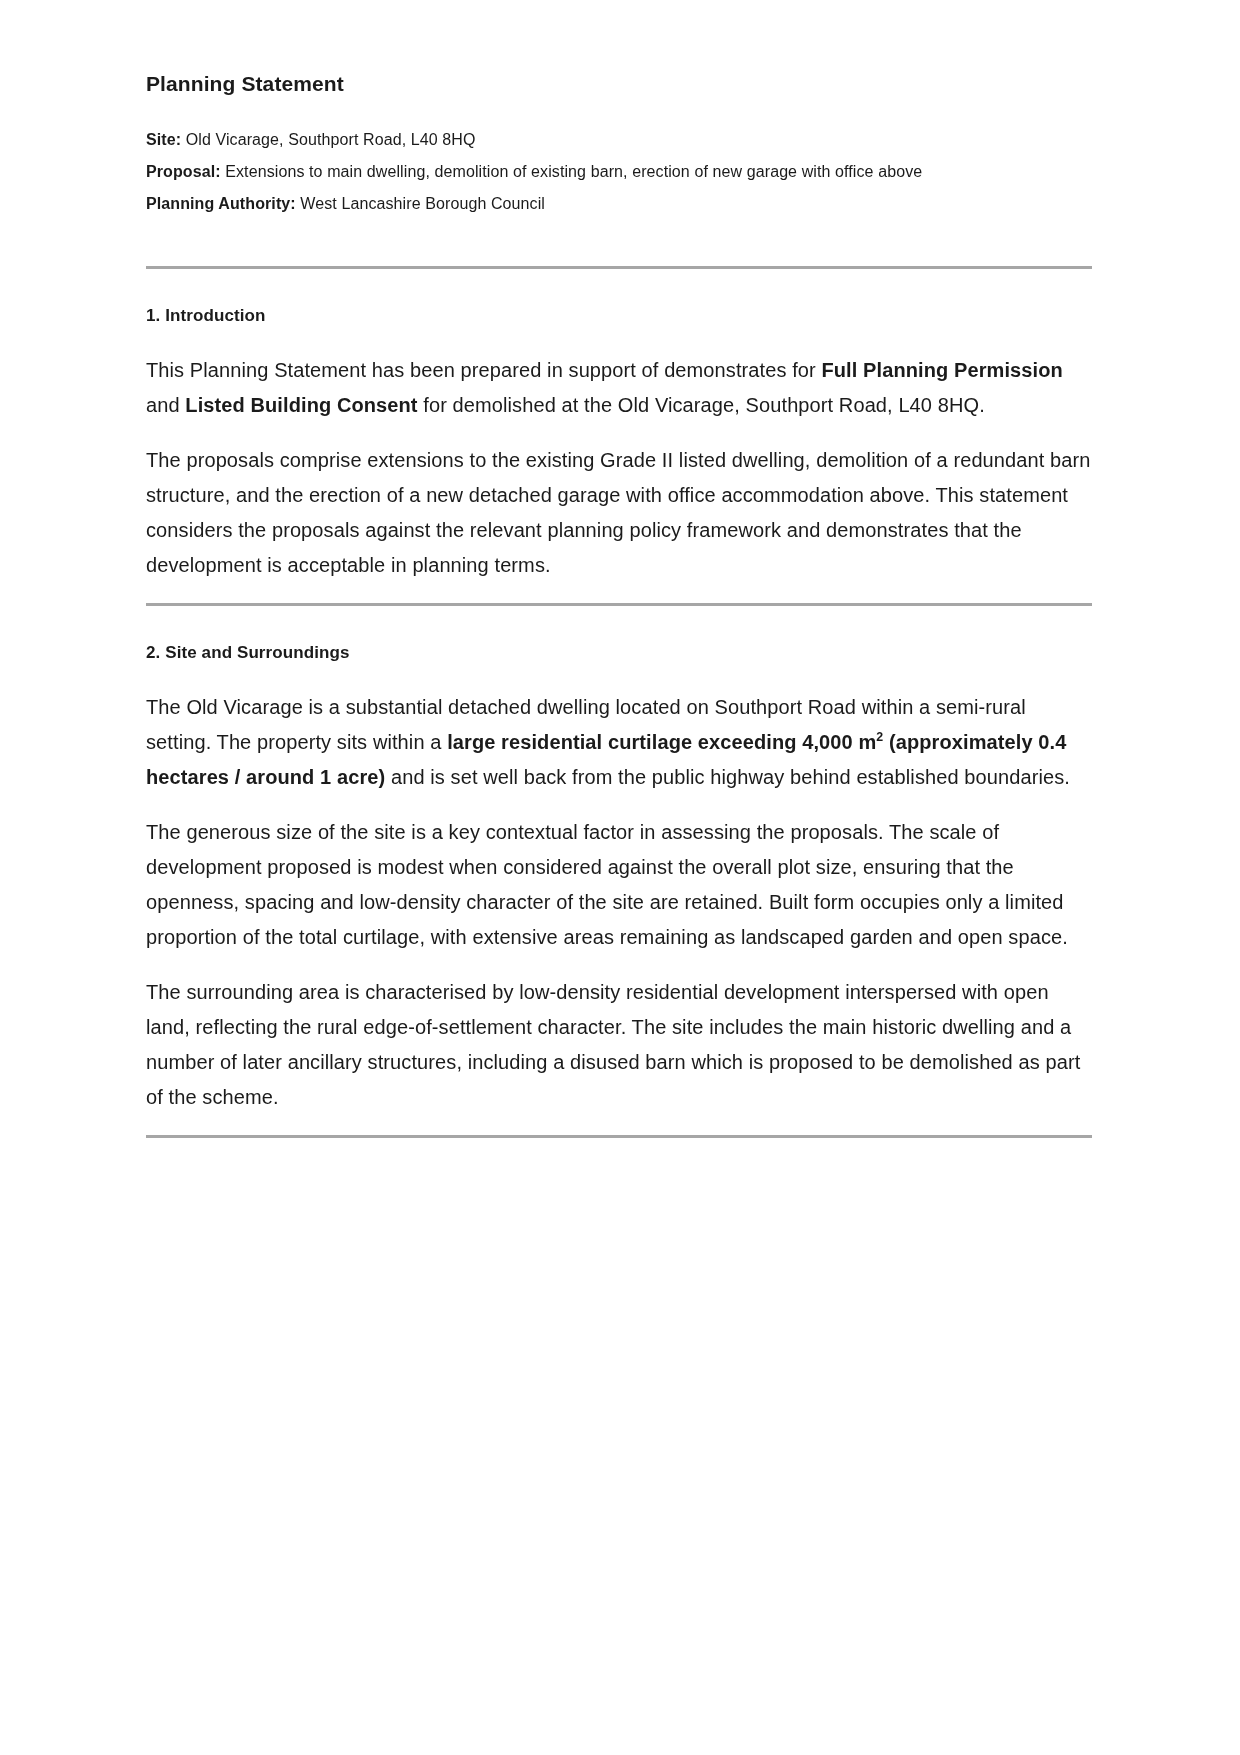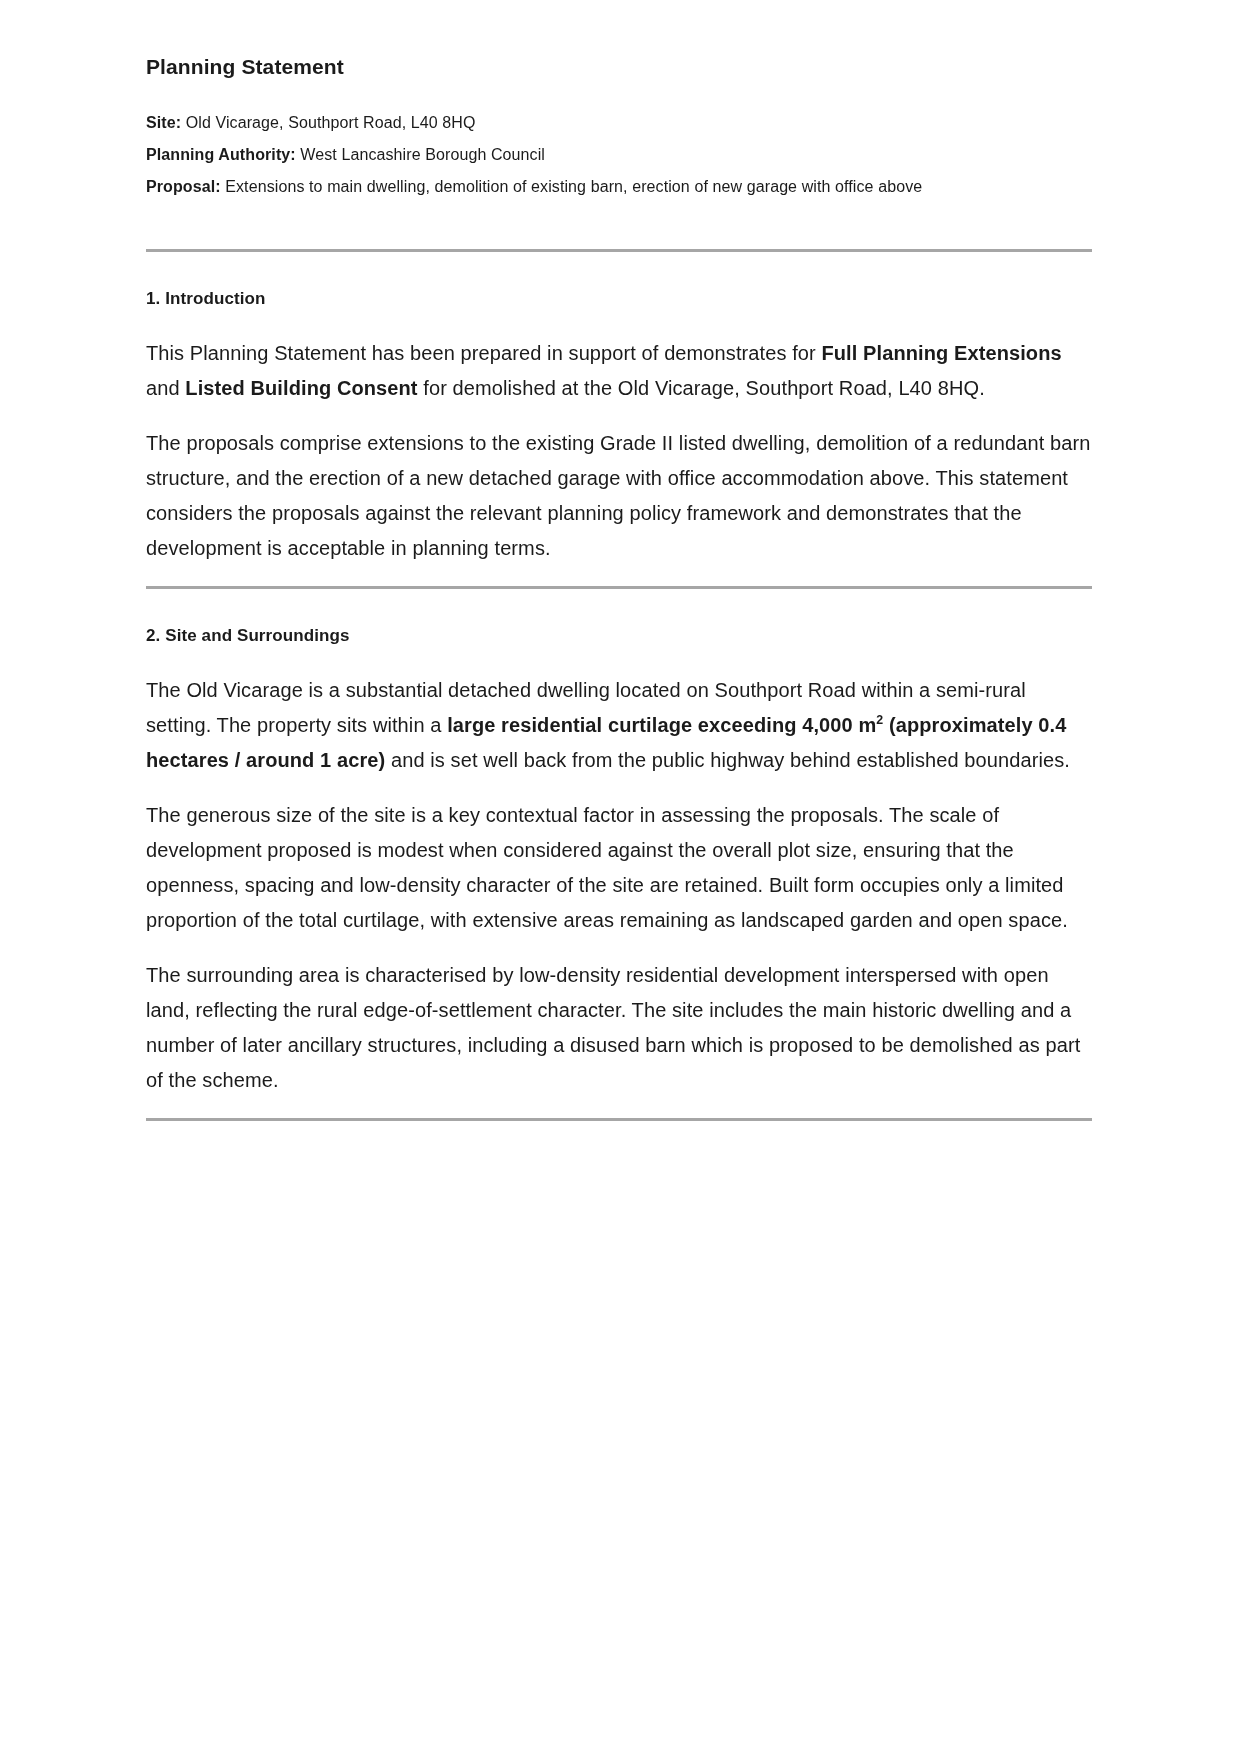--- a/index.html
+++ b/index.html
@@ -7,21 +7,21 @@
   .page {
     position: relative;
     width: 1240px;
     min-height: 1755px;
     background: var(--page-bg, #ffffff);
     font-family: "Liberation Sans", "DejaVu Sans", sans-serif;
     color: var(--text-color, #1b1b1b);
     overflow: hidden;
   }
   .content {
-    padding: 55px 148px 0 146px;
+    padding: 72px 148px 0 146px;
     font-size: 20px;
     letter-spacing: 0.1px;
   }
   .doc-title {
     font-size: 21px;
     line-height: 24px;
     font-weight: 700;
     margin: 0 0 28px 0;
   }
   .doc-meta { margin-bottom: 46px; }
@@ -55,28 +55,28 @@
   }
 </style>
 </head>
 <body>
 
 <div class="page">
   <div class="content">
     <h1 class="doc-title">Planning Statement</h1>
     <div class="doc-meta">
         <div class="meta-line"><strong>Site:</strong><span> Old Vicarage, Southport Road, L40 8HQ</span></div>
+        <div class="meta-line"><strong>Proposal:</strong><span> Extensions to main dwelling, demolition of existing barn, erection of new garage with office above</span></div>
         <div class="meta-line"><strong>Planning Authority:</strong><span> West Lancashire Borough Council</span></div>
-        <div class="meta-line"><strong>Proposal:</strong><span> Extensions to main dwelling, demolition of existing barn, erection of new garage with office above</span></div>
       </div>
     <div>
         <div class="divider"></div>
         <section class="doc-section">
           <h2 class="section-heading">1. Introduction</h2>
-          <p class="paragraph"><span class="text-run">This Planning Statement has been prepared in support of demonstrates for </span><span class="text-run bold">Full Planning Extensions</span><span class="text-run"> and </span><span class="text-run bold">Listed Building Consent</span><span class="text-run"> for demolished at the Old Vicarage, Southport Road, L40 8HQ.</span></p>
+          <p class="paragraph"><span class="text-run">This Planning Statement has been prepared in support of demonstrates for </span><span class="text-run bold">Full Planning Permission</span><span class="text-run"> and </span><span class="text-run bold">Listed Building Consent</span><span class="text-run"> for demolished at the Old Vicarage, Southport Road, L40 8HQ.</span></p>
           <p class="paragraph"><span class="text-run">The proposals comprise extensions to the existing Grade II listed dwelling, demolition of a redundant barn structure, and the erection of a new detached garage with office accommodation above. This statement considers the proposals against the relevant planning policy framework and demonstrates that the development is acceptable in planning terms.</span></p>
         </section>
         <div class="divider"></div>
         <section class="doc-section">
           <h2 class="section-heading">2. Site and Surroundings</h2>
           <p class="paragraph"><span class="text-run">The Old Vicarage is a substantial detached dwelling located on Southport Road within a semi-rural setting. The property sits within a </span><span class="text-run bold">large residential curtilage exceeding 4,000 m</span><sup class="text-run bold">2</sup><span class="text-run bold"> (approximately 0.4 hectares / around 1 acre)</span><span class="text-run"> and is set well back from the public highway behind established boundaries.</span></p>
           <p class="paragraph"><span class="text-run">The generous size of the site is a key contextual factor in assessing the proposals. The scale of development proposed is modest when considered against the overall plot size, ensuring that the openness, spacing and low-density character of the site are retained. Built form occupies only a limited proportion of the total curtilage, with extensive areas remaining as landscaped garden and open space.</span></p>
           <p class="paragraph"><span class="text-run">The surrounding area is characterised by low-density residential development interspersed with open land, reflecting the rural edge-of-settlement character. The site includes the main historic dwelling and a number of later ancillary structures, including a disused barn which is proposed to be demolished as part of the scheme.</span></p>
         </section>
         <div class="divider"></div>

